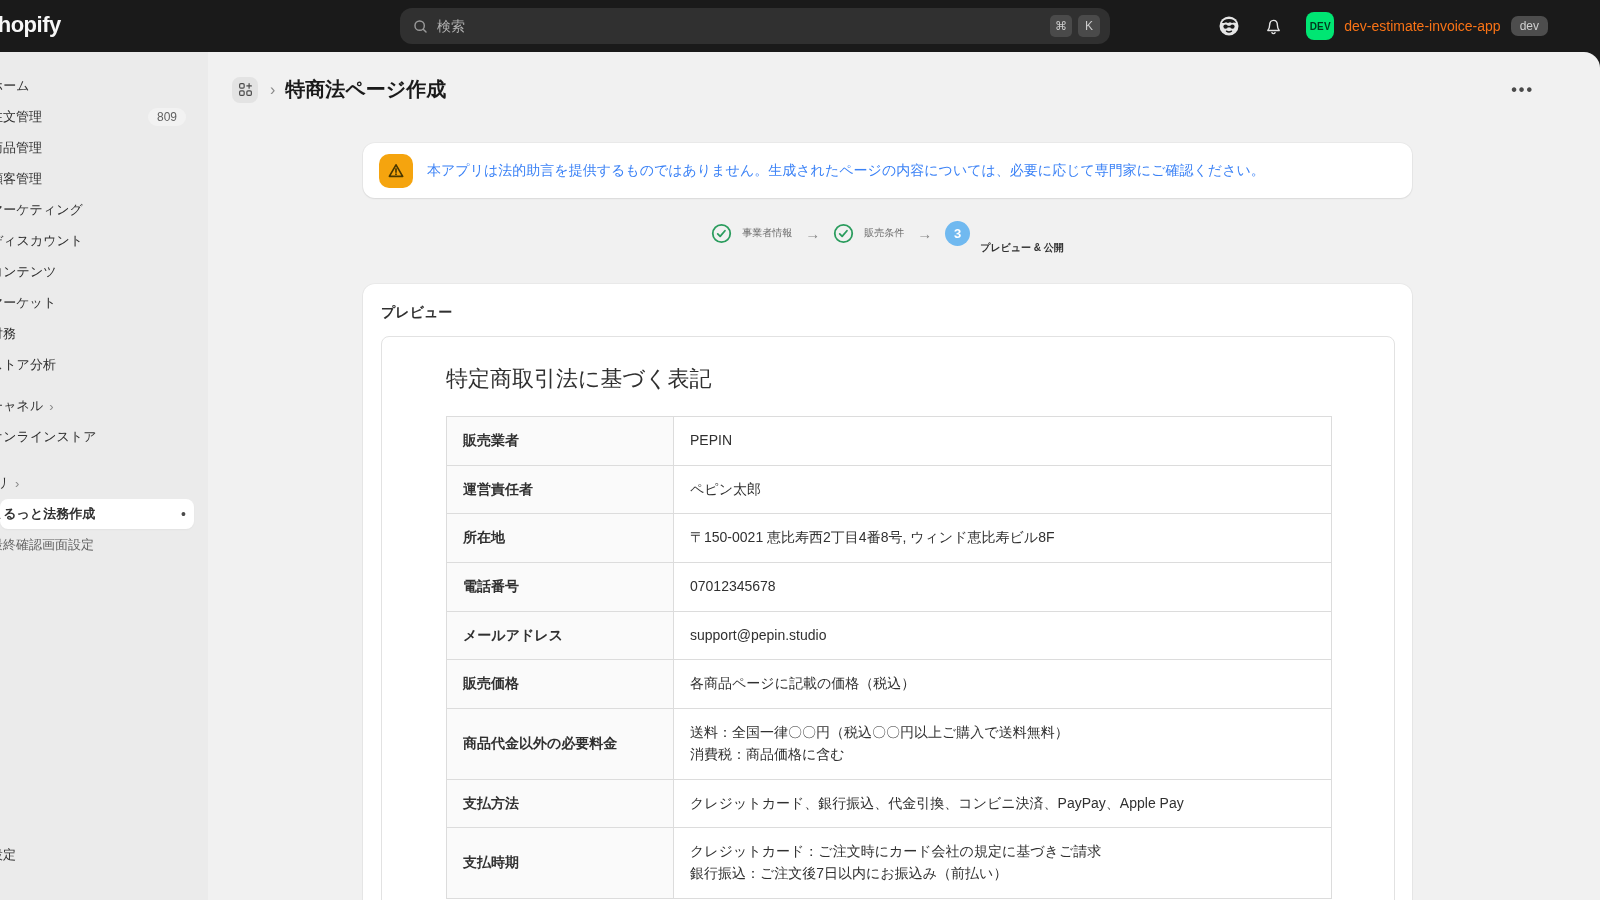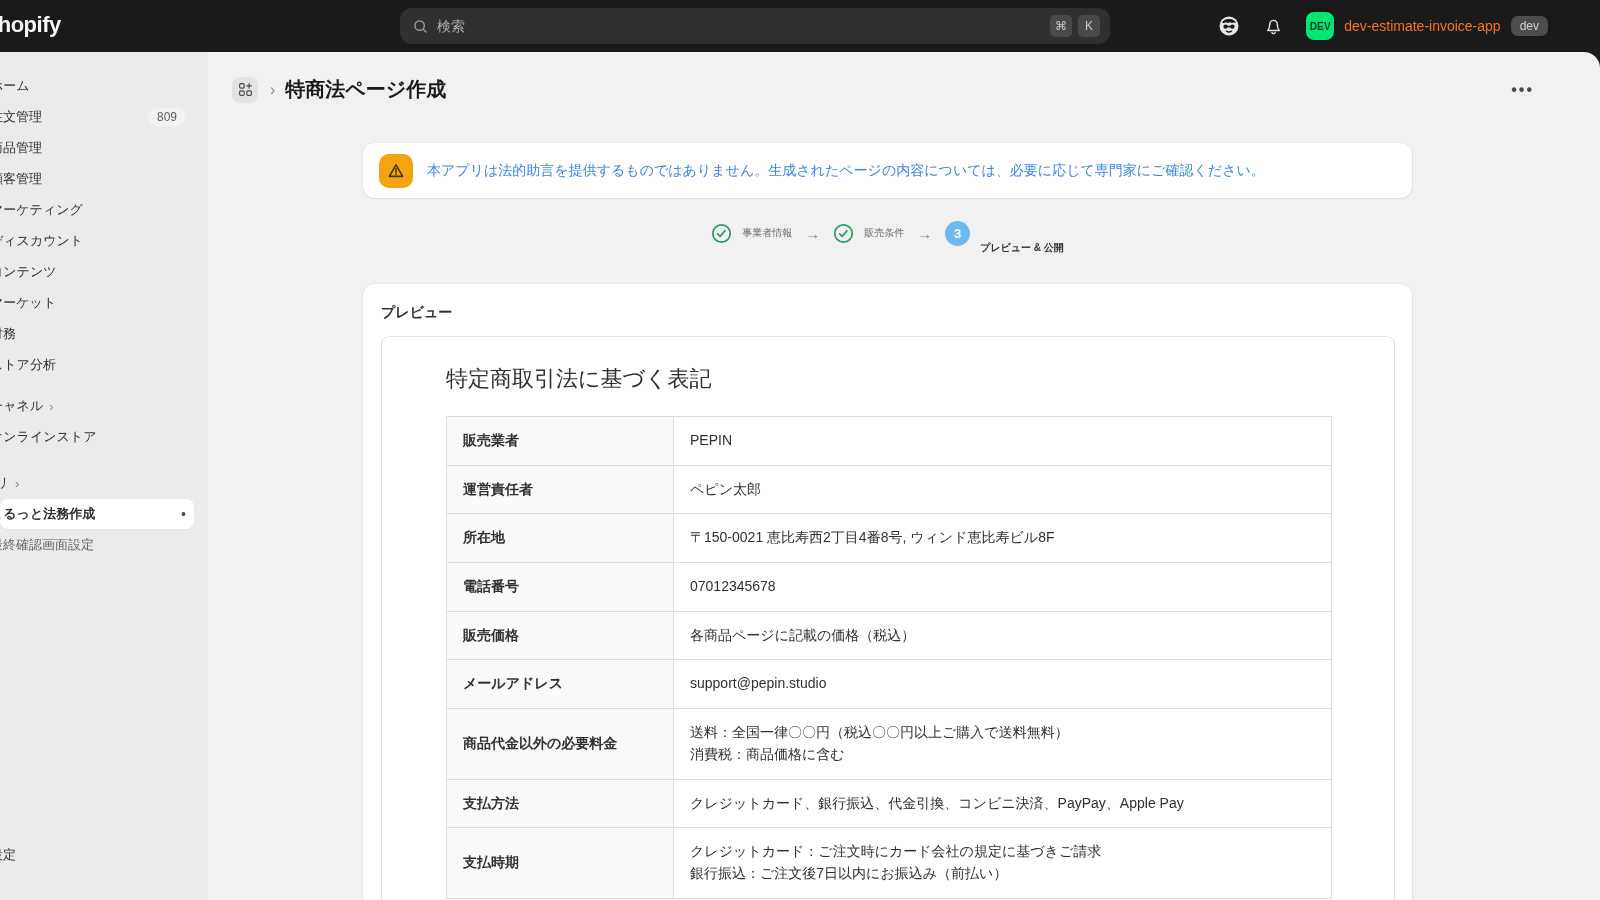--- a/index.html
+++ b/index.html
@@ -335,26 +335,26 @@
                 </tr>
                 <tr>
                   <th>所在地</th>
                   <td>〒150-0021 恵比寿西2丁目4番8号, ウィンド恵比寿ビル8F</td>
                 </tr>
                 <tr>
                   <th>電話番号</th>
                   <td>07012345678</td>
                 </tr>
                 <tr>
+                  <th>メールアドレス</th>
+                  <td>support@pepin.studio</td>
+                </tr>
+                <tr>
                   <th>販売価格</th>
                   <td>各商品ページに記載の価格（税込）</td>
-                </tr>
-                <tr>
-                  <th>メールアドレス</th>
-                  <td>support@pepin.studio</td>
                 </tr>
                 <tr>
                   <th>商品代金以外の必要料金</th>
                   <td>送料：全国一律〇〇円（税込〇〇円以上ご購入で送料無料）<br>消費税：商品価格に含む</td>
                 </tr>
                 <tr>
                   <th>支払方法</th>
                   <td>クレジットカード、銀行振込、代金引換、コンビニ決済、PayPay、Apple Pay</td>
                 </tr>
                 <tr>

